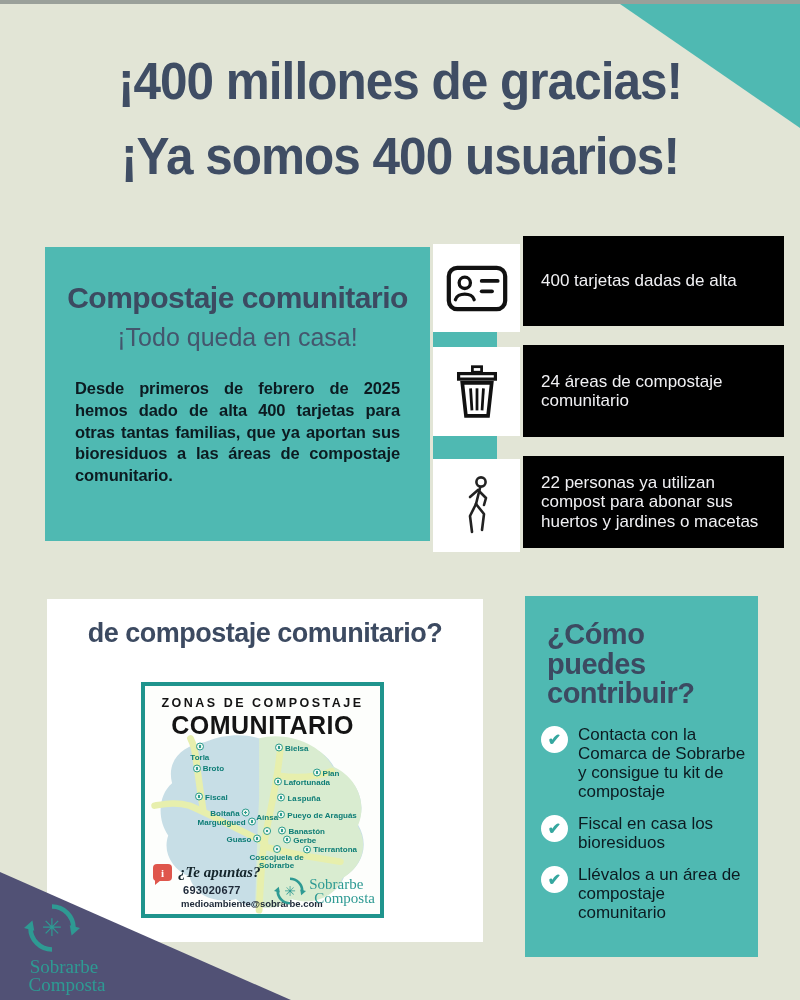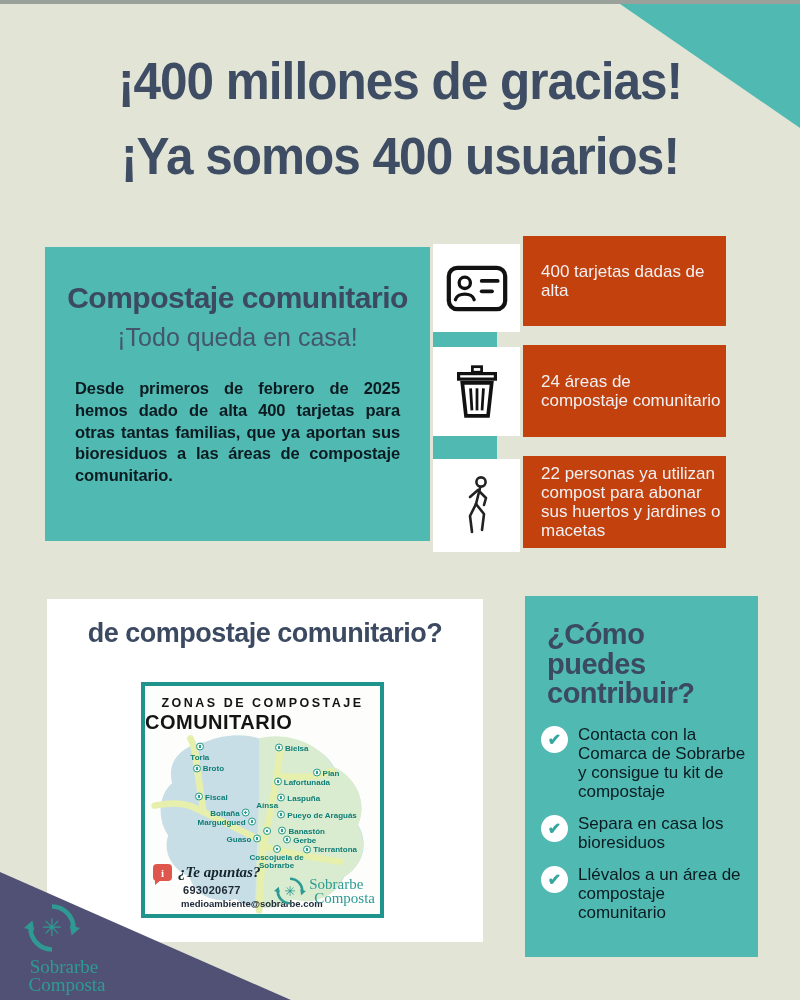--- a/index.html
+++ b/index.html
@@ -24,49 +24,49 @@
   .intro-card p{margin:26px 30px 0;font-size:16.5px;font-weight:bold;color:#0c1b21;
                 text-align:justify;line-height:1.32;letter-spacing:-.1px;}
 
   
   .stats-band{position:absolute;left:433px;top:243px;width:64px;height:294px;background:#4fb9b2;}
   .icon-box{position:absolute;left:433px;width:87px;background:#ffffff;display:flex;
             align-items:center;justify-content:center;}
   .icon-box.b1{top:240px;height:88px;}
   .icon-box.b2{top:343px;height:89px;}
   .icon-box.b3{top:455px;height:93px;}
-  .stat-box{position:absolute;left:523px;width:203px;background:#c2410c;display:flex;
+  .stat-box{position:absolute;left:523px;width:261px;background:#000000;display:flex;
             align-items:center;box-sizing:border-box;padding:0 4px 0 18px;}
   .stat-box.s1{top:232px;height:90px;}
   .stat-box.s2{top:341px;height:92px;}
   .stat-box.s3{top:452px;height:92px;}
   .stat-box p{margin:0;font-size:17px;line-height:1.12;color:#f1f1f4;}
 
   
   .map-card{position:absolute;left:47px;top:595px;width:436px;height:343px;background:#ffffff;}
   .map-heading{margin:20px 6px 0;text-align:center;color:#3c4a61;font-size:27px;font-weight:bold;
                line-height:1.05;letter-spacing:-.5px;}
   .map-box{position:absolute;left:94px;top:83px;width:243px;height:236px;box-sizing:border-box;
            border:4px solid #1f948d;background:#fdfefc;}
   .mz1{position:relative;z-index:3;margin:10px 0 0;text-align:center;font-size:12.5px;font-weight:bold;
        letter-spacing:2.5px;color:#141414;}
-  .mz2{position:relative;z-index:3;margin:1px 26px 0 0;text-align:left;font-size:20px;font-weight:bold;
+  .mz2{position:relative;z-index:3;margin:1px 26px 0 0;text-align:right;font-size:25px;font-weight:bold;
        letter-spacing:.5px;color:#141414;}
   .map-box svg.blob{position:absolute;left:0;top:0;width:100%;height:100%;z-index:1;}
   .towns-layer{position:absolute;left:0;top:0;right:0;bottom:0;z-index:4;}
   .town{position:absolute;display:flex;align-items:center;gap:2px;transform:translate(-4px,-50%);
         white-space:nowrap;}
   .town .dot{width:8px;height:8px;box-sizing:border-box;border:1.6px solid #2f9e8f;border-radius:50%;
              background:radial-gradient(circle,#2f9e8f 28%,#eaf6ef 30%);flex:none;}
   .town .lbl{font-size:8px;font-weight:bold;color:#0e7d76;}
   .town.left{flex-direction:row-reverse;transform:translate(calc(-100% + 6px),-50%);}
   .town.below{flex-direction:column;gap:1px;transform:translate(-50%,-4px);white-space:normal;
               width:76px;text-align:center;}
   .town.below .lbl{line-height:1.05;}
-  .town.above{flex-direction:column-reverse;gap:17px;transform:translate(-50%,calc(-100% + 5px));}
+  .town.above{flex-direction:column-reverse;gap:5px;transform:translate(-50%,calc(-100% + 5px));}
 
   .contact{position:absolute;left:8px;bottom:5px;z-index:5;}
   .cta-row{display:flex;align-items:center;gap:6px;}
   .info-badge{position:relative;width:19px;height:17px;background:#df564c;border-radius:4px;
               color:#fff;font-weight:bold;font-size:11px;display:flex;align-items:center;
               justify-content:center;font-family:"Liberation Serif",serif;}
   .info-badge::after{content:"";position:absolute;left:2px;bottom:-4px;width:0;height:0;
               border-left:6px solid #df564c;border-bottom:5px solid transparent;}
   .cta-text{font-family:"Liberation Serif",serif;font-style:italic;font-weight:bold;
             font-size:15px;color:#14252b;}
@@ -202,21 +202,21 @@
             <span class="lbl">Plan</span>
           </div>
           <div class="town right" style="left: 56.5%; top: 42%;">
             <span class="dot"></span>
             <span class="lbl">Lafortunada</span>
           </div>
           <div class="town right" style="left: 23%; top: 48.5%;">
             <span class="dot"></span>
             <span class="lbl">Fiscal</span>
           </div>
-          <div class="town right" style="left: 58%; top: 49%;">
+          <div class="town right" style="left: 58%; top: 49%; font-family: Liberation Mono, monospace;">
             <span class="dot"></span>
             <span class="lbl">Laspuña</span>
           </div>
           <div class="town left" style="left: 42%; top: 55.5%;">
             <span class="dot"></span>
             <span class="lbl">Boltaña</span>
           </div>
           <div class="town right" style="left: 58%; top: 56.5%;">
             <span class="dot"></span>
             <span class="lbl">Pueyo de Araguás</span>
@@ -278,21 +278,21 @@
 
   <div class="contribute-card">
     <h2>¿Cómo puedes contribuir?</h2>
     <div class="c-items">
       <div class="c-item">
         <div class="check">✔</div>
         <p>Contacta con la Comarca de Sobrarbe y consigue tu kit de compostaje</p>
       </div>
       <div class="c-item">
         <div class="check">✔</div>
-        <p>Separa en casa los bioresiduos</p>
+        <p>Fiscal en casa los bioresiduos</p>
       </div>
       <div class="c-item">
         <div class="check">✔</div>
         <p>Llévalos a un área de compostaje comunitario</p>
       </div>
     </div>
   </div>
 
   <div class="tri-bl">
     <svg class="f-logo-svg" width="56" height="56" viewBox="0 0 60 60">

